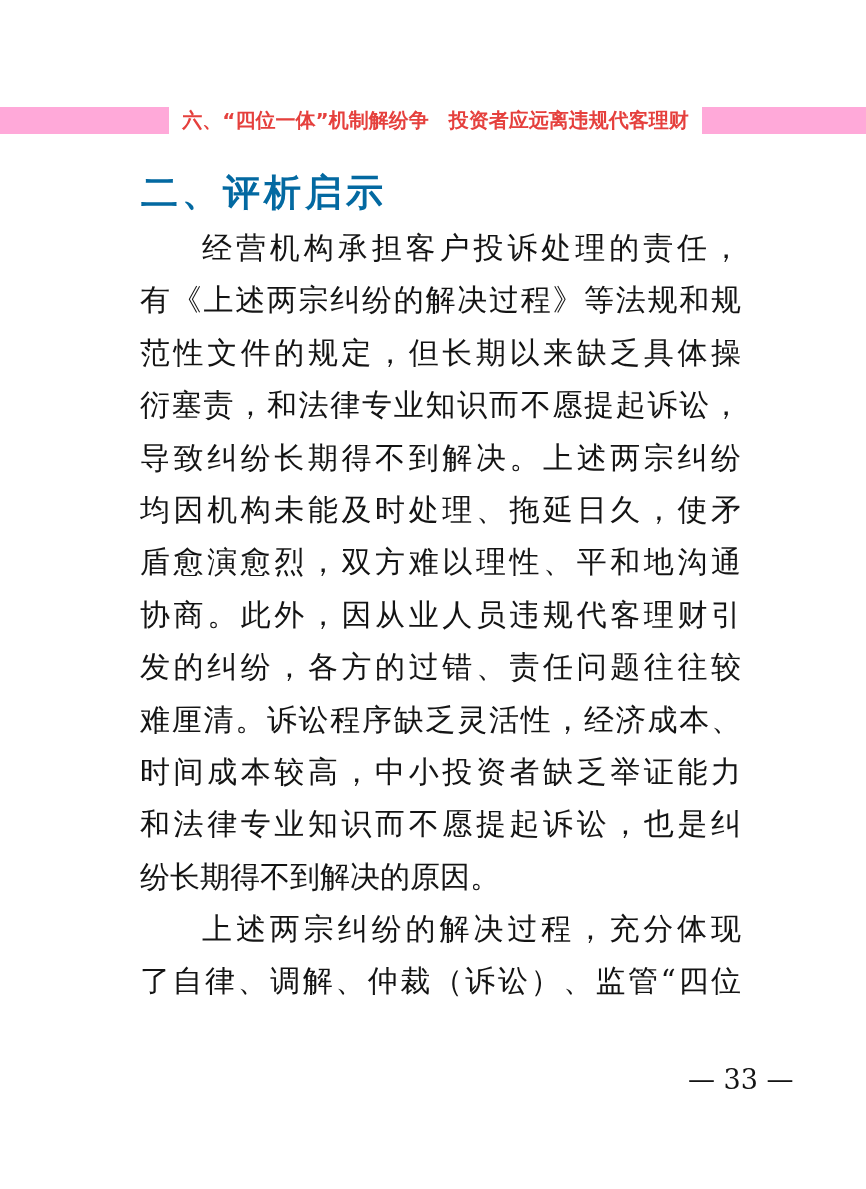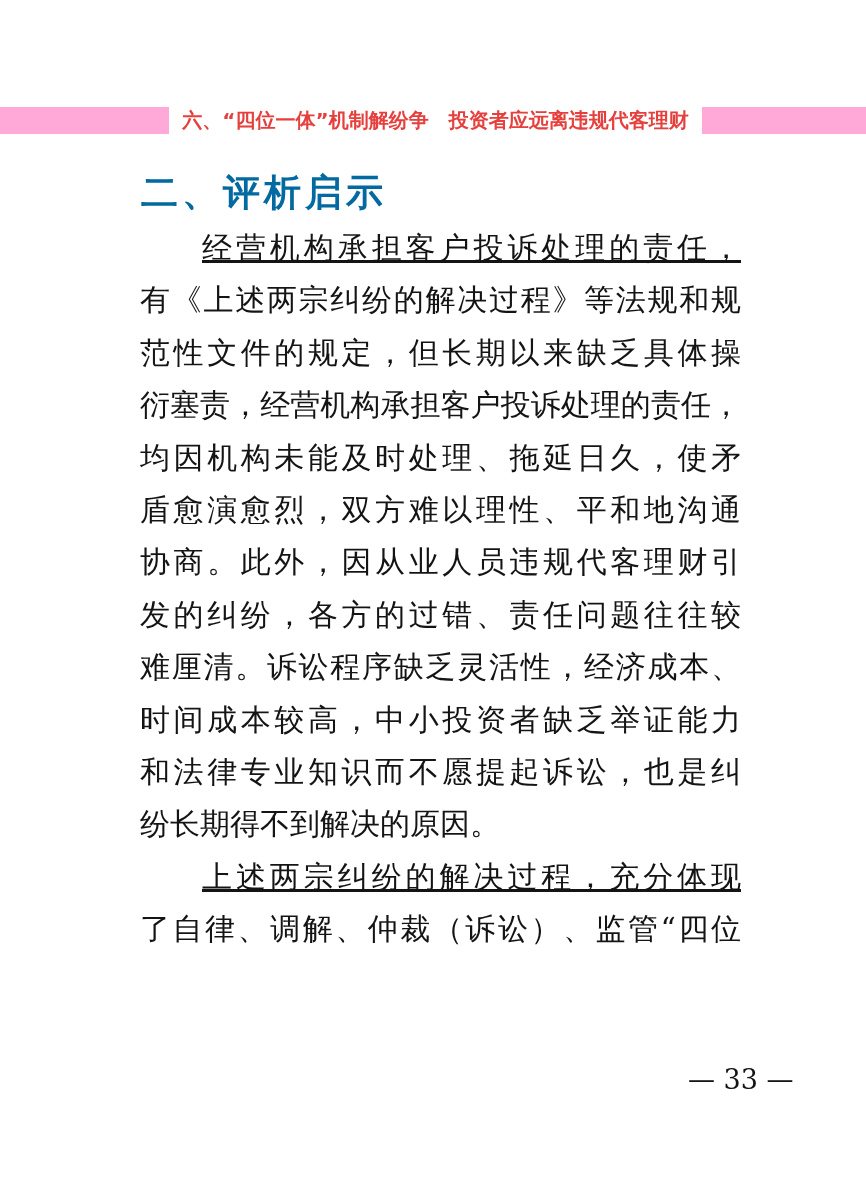--- a/index.html
+++ b/index.html
@@ -68,21 +68,21 @@
     font-size: 30px;
     line-height: 52.4px;
   }
   .para { margin: 0; padding: 0; }
   .line {
     text-align: justify;
     text-align-last: justify;
     height: 52.4px;
     overflow: hidden;
   }
-  .line.indent { padding-left: 62px; text-decoration: underline; }
+  .line.indent { padding-left: 62px; }
   .line.para-end {
     text-align-last: left;
   }
   
   .folio {
     position: absolute;
     top: 1064px;
     left: 688px;
     width: 130px;
     text-align: left;
@@ -102,21 +102,22 @@
     <div class="hdr-title">六、“四位一体”机制解纷争　投资者应远离违规代客理财</div>
   </div>
 
   <div class="section-heading">二、评析启示</div>
 
   <div class="body-text">
     <div class="para">
       <div class="line indent">经营机构承担客户投诉处理的责任，</div>
       <div class="line">有《上述两宗纠纷的解决过程》等法规和规</div>
       <div class="line">范性文件的规定，但长期以来缺乏具体操</div>
-      <div class="line">衍塞责，经营机构承担客户投诉处理的责任，</div>
+      <div class="line">衍塞责，和法律专业知识而不愿提起诉讼，</div>
+      <div class="line">导致纠纷长期得不到解决。上述两宗纠纷</div>
       <div class="line">均因机构未能及时处理、拖延日久，使矛</div>
       <div class="line">盾愈演愈烈，双方难以理性、平和地沟通</div>
       <div class="line">协商。此外，因从业人员违规代客理财引</div>
       <div class="line">发的纠纷，各方的过错、责任问题往往较</div>
       <div class="line">难厘清。诉讼程序缺乏灵活性，经济成本、</div>
       <div class="line">时间成本较高，中小投资者缺乏举证能力</div>
       <div class="line">和法律专业知识而不愿提起诉讼，也是纠</div>
       <div class="line para-end">纷长期得不到解决的原因。</div>
     </div>
     <div class="para">

